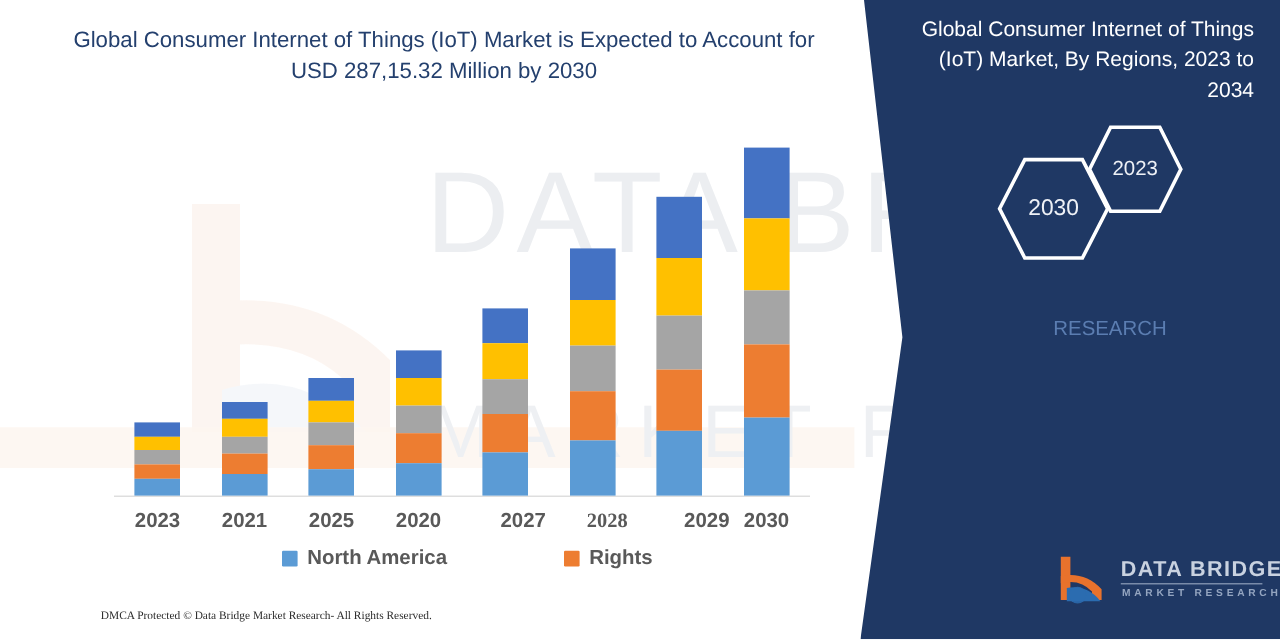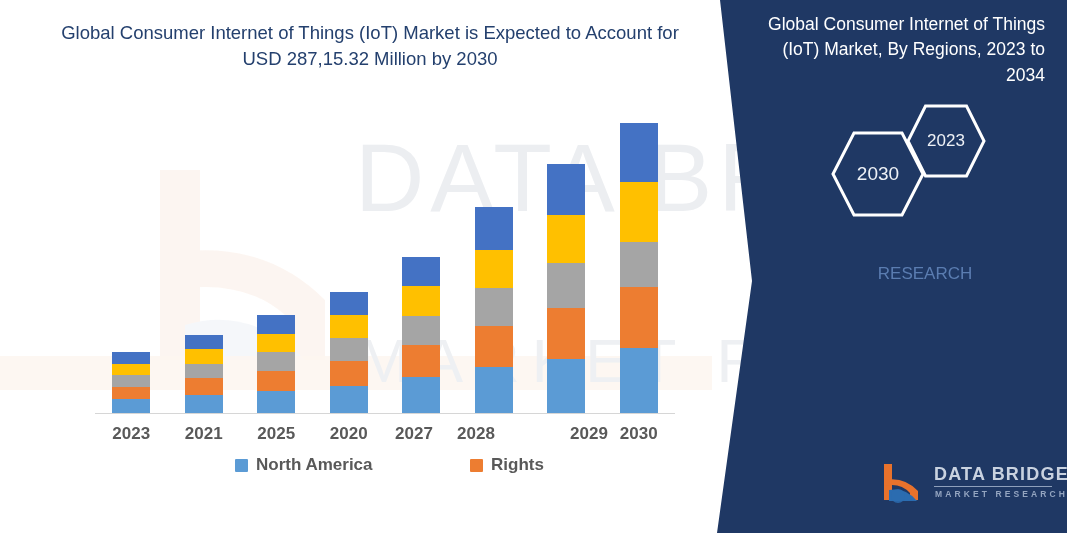--- a/index.html
+++ b/index.html
@@ -346,37 +346,38 @@
           <div class="seg" style="height: 58.6133px; background: rgb(68, 114, 196);"></div>
         </div>
       </div>
   </div>
 
   <div class="x-labels" id="x-labels">
       <div class="x-label" style="left: 36.25px;">2023</div>
       <div class="x-label" style="left: 108.75px;">2021</div>
       <div class="x-label" style="left: 181.25px;">2025</div>
       <div class="x-label" style="left: 253.75px;">2020</div>
-      <div class="x-label" style="left: 319px;">2027</div>
-      <div class="x-label" style="left: 381px;">2028</div>
+      <div class="x-label" style="left: 341px;">2027</div>
+      <div class="x-label" style="left: 411px; font-family: Liberation Serif, serif;">2028</div>
       <div class="x-label" style="left: 494px;">2029</div>
       <div class="x-label" style="left: 543.75px;">2030</div>
     </div>
 
   <div class="legend" id="legend">
       <div class="legend-item" style="left: 120px; padding-left: 20px;">
         <span class="legend-swatch" style="background: rgb(91, 155, 213);"></span>
         <span class="legend-label">North America</span>
       </div>
       <div class="legend-item" style="left: 375px;">
         <span class="legend-swatch" style="background: rgb(237, 125, 49);"></span>
         <span class="legend-label">Rights</span>
       </div>
     </div>
 
+  <div class="footer-left">DMCA Protected © Data Bridge Market Research- All Rights Reserved.</div>
 
   <div class="navy-panel"></div>
 
   <div class="panel-title">Global Consumer Internet of Things (IoT) Market, By Regions, 2023 to 2034</div>
 
   <div class="hex-wrap">
     <div class="hex hex-2023">
       <svg viewBox="0 0 82 76" preserveAspectRatio="none">
         <polygon points="20.5,3 61.5,3 79,38 61.5,73 20.5,73 3,38" fill="none" stroke="#ffffff" stroke-width="3"></polygon>
       </svg>

